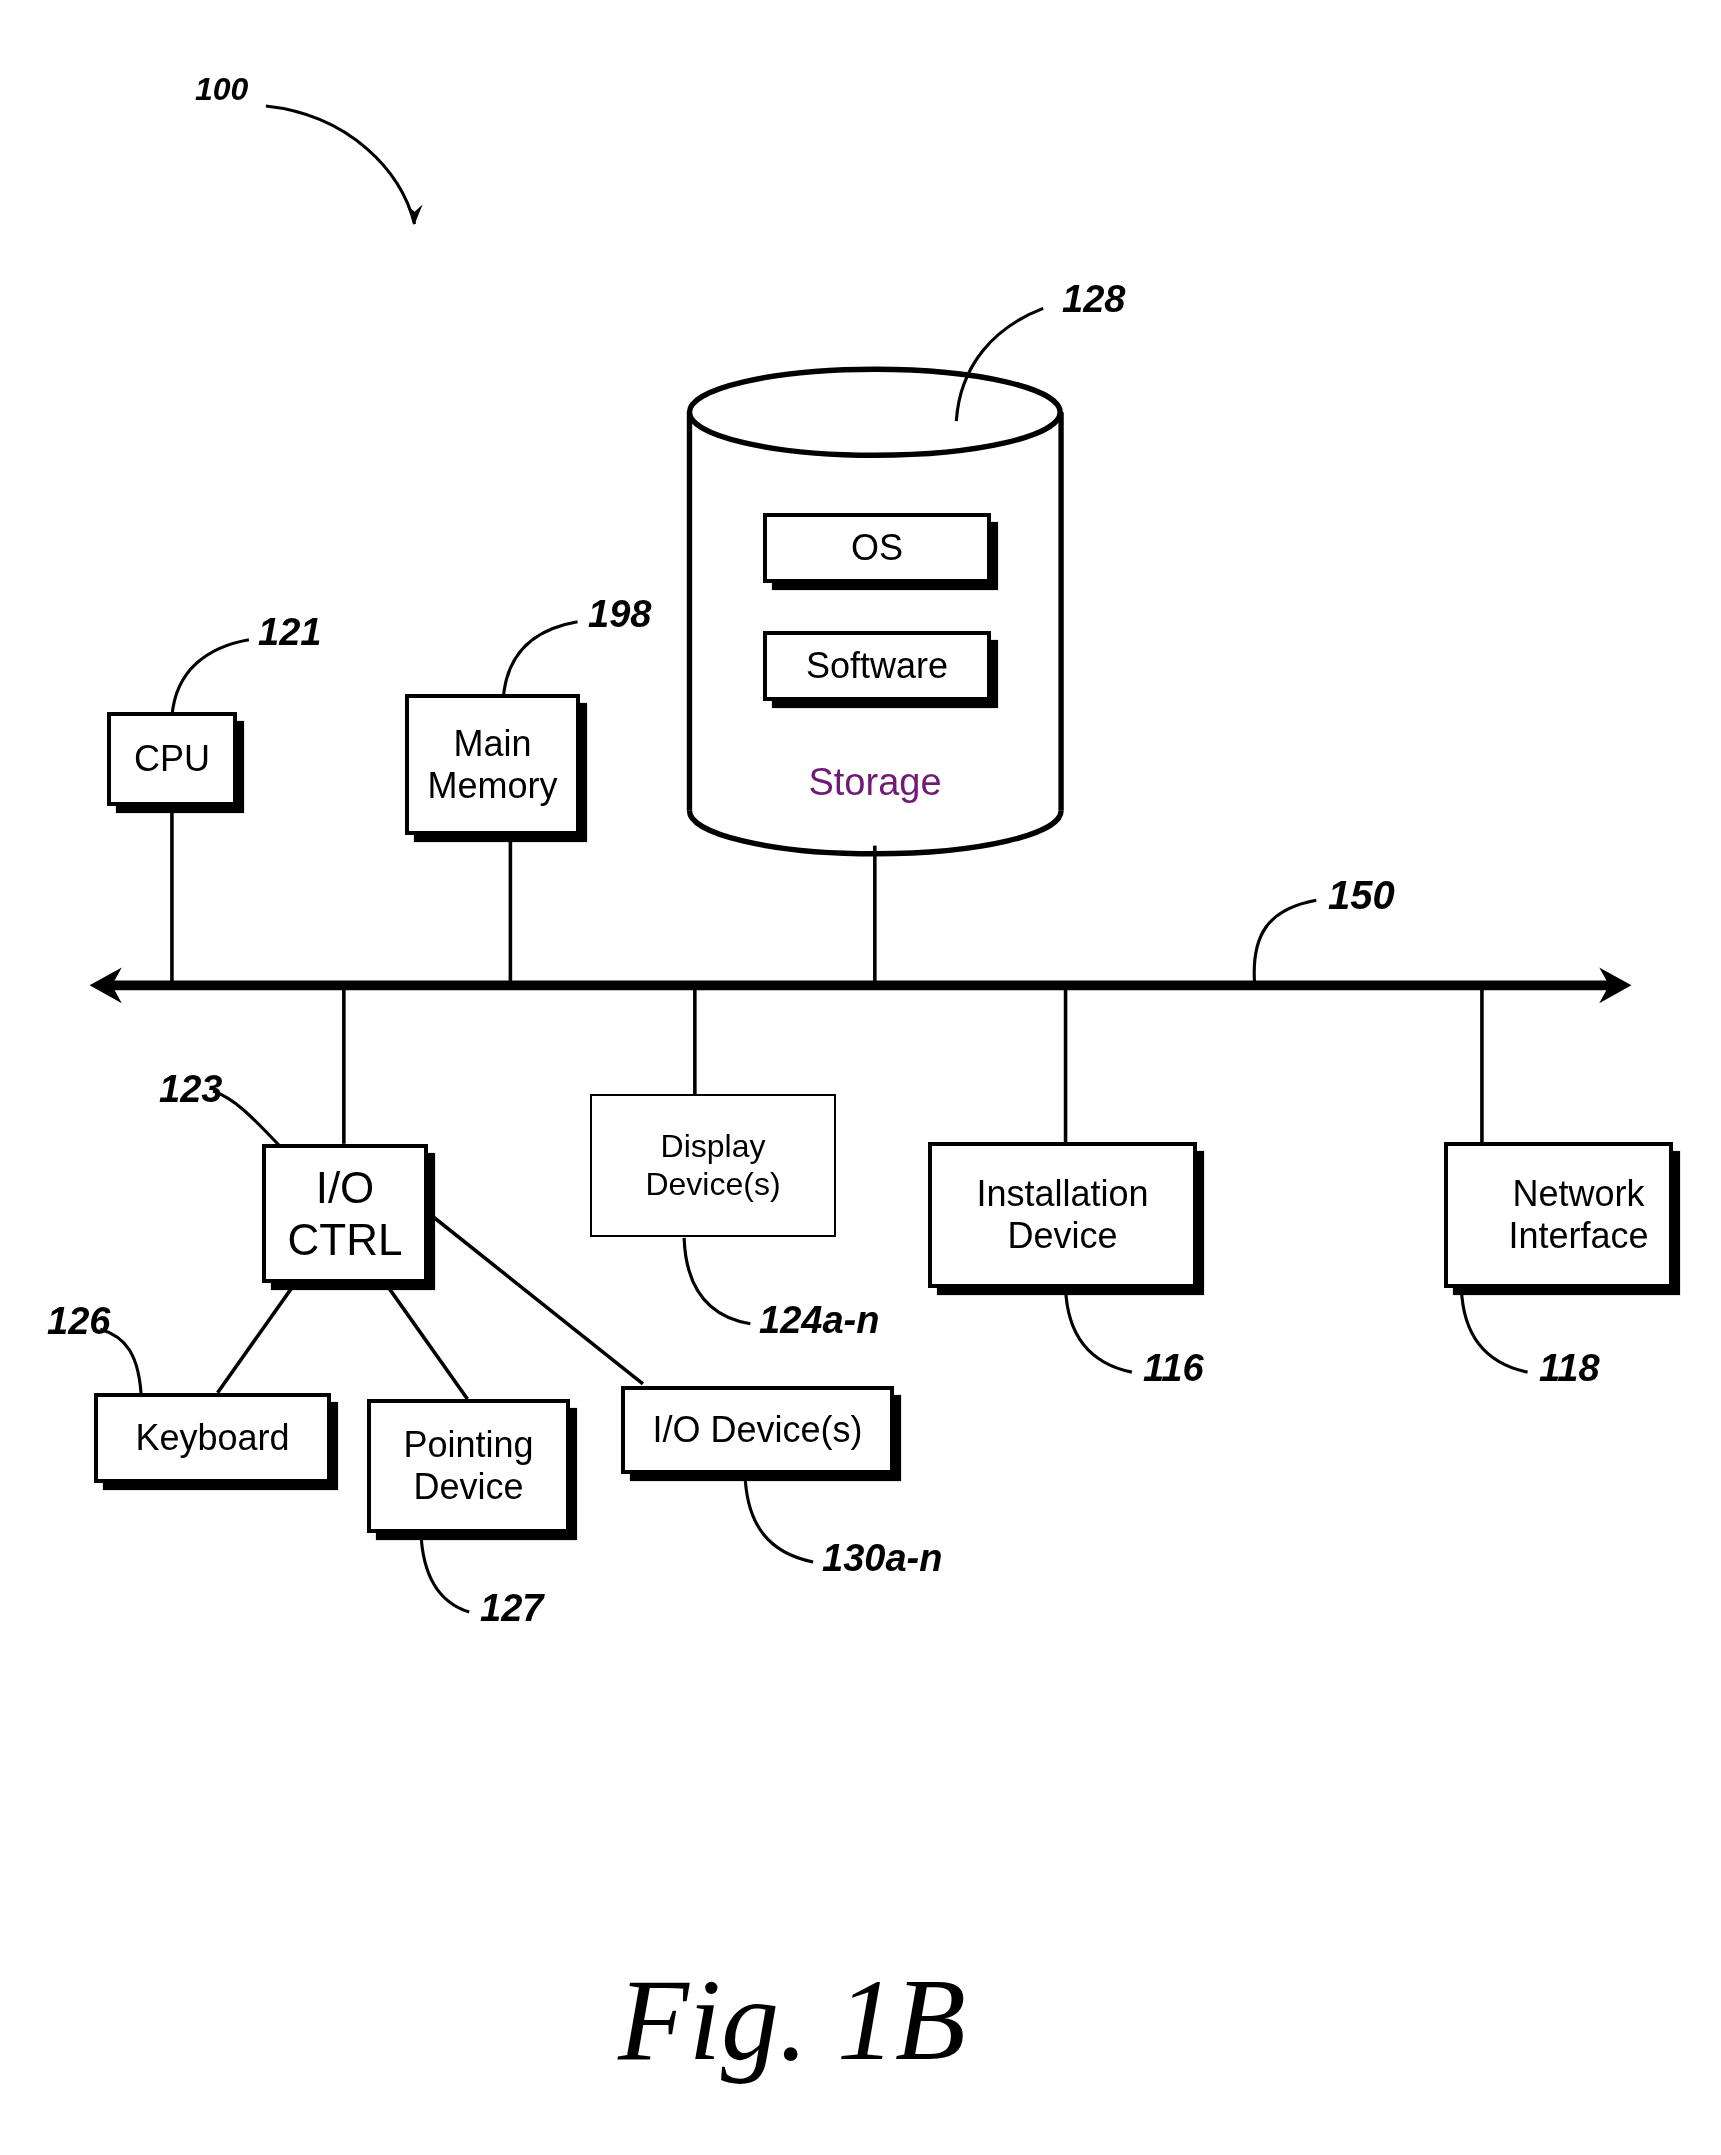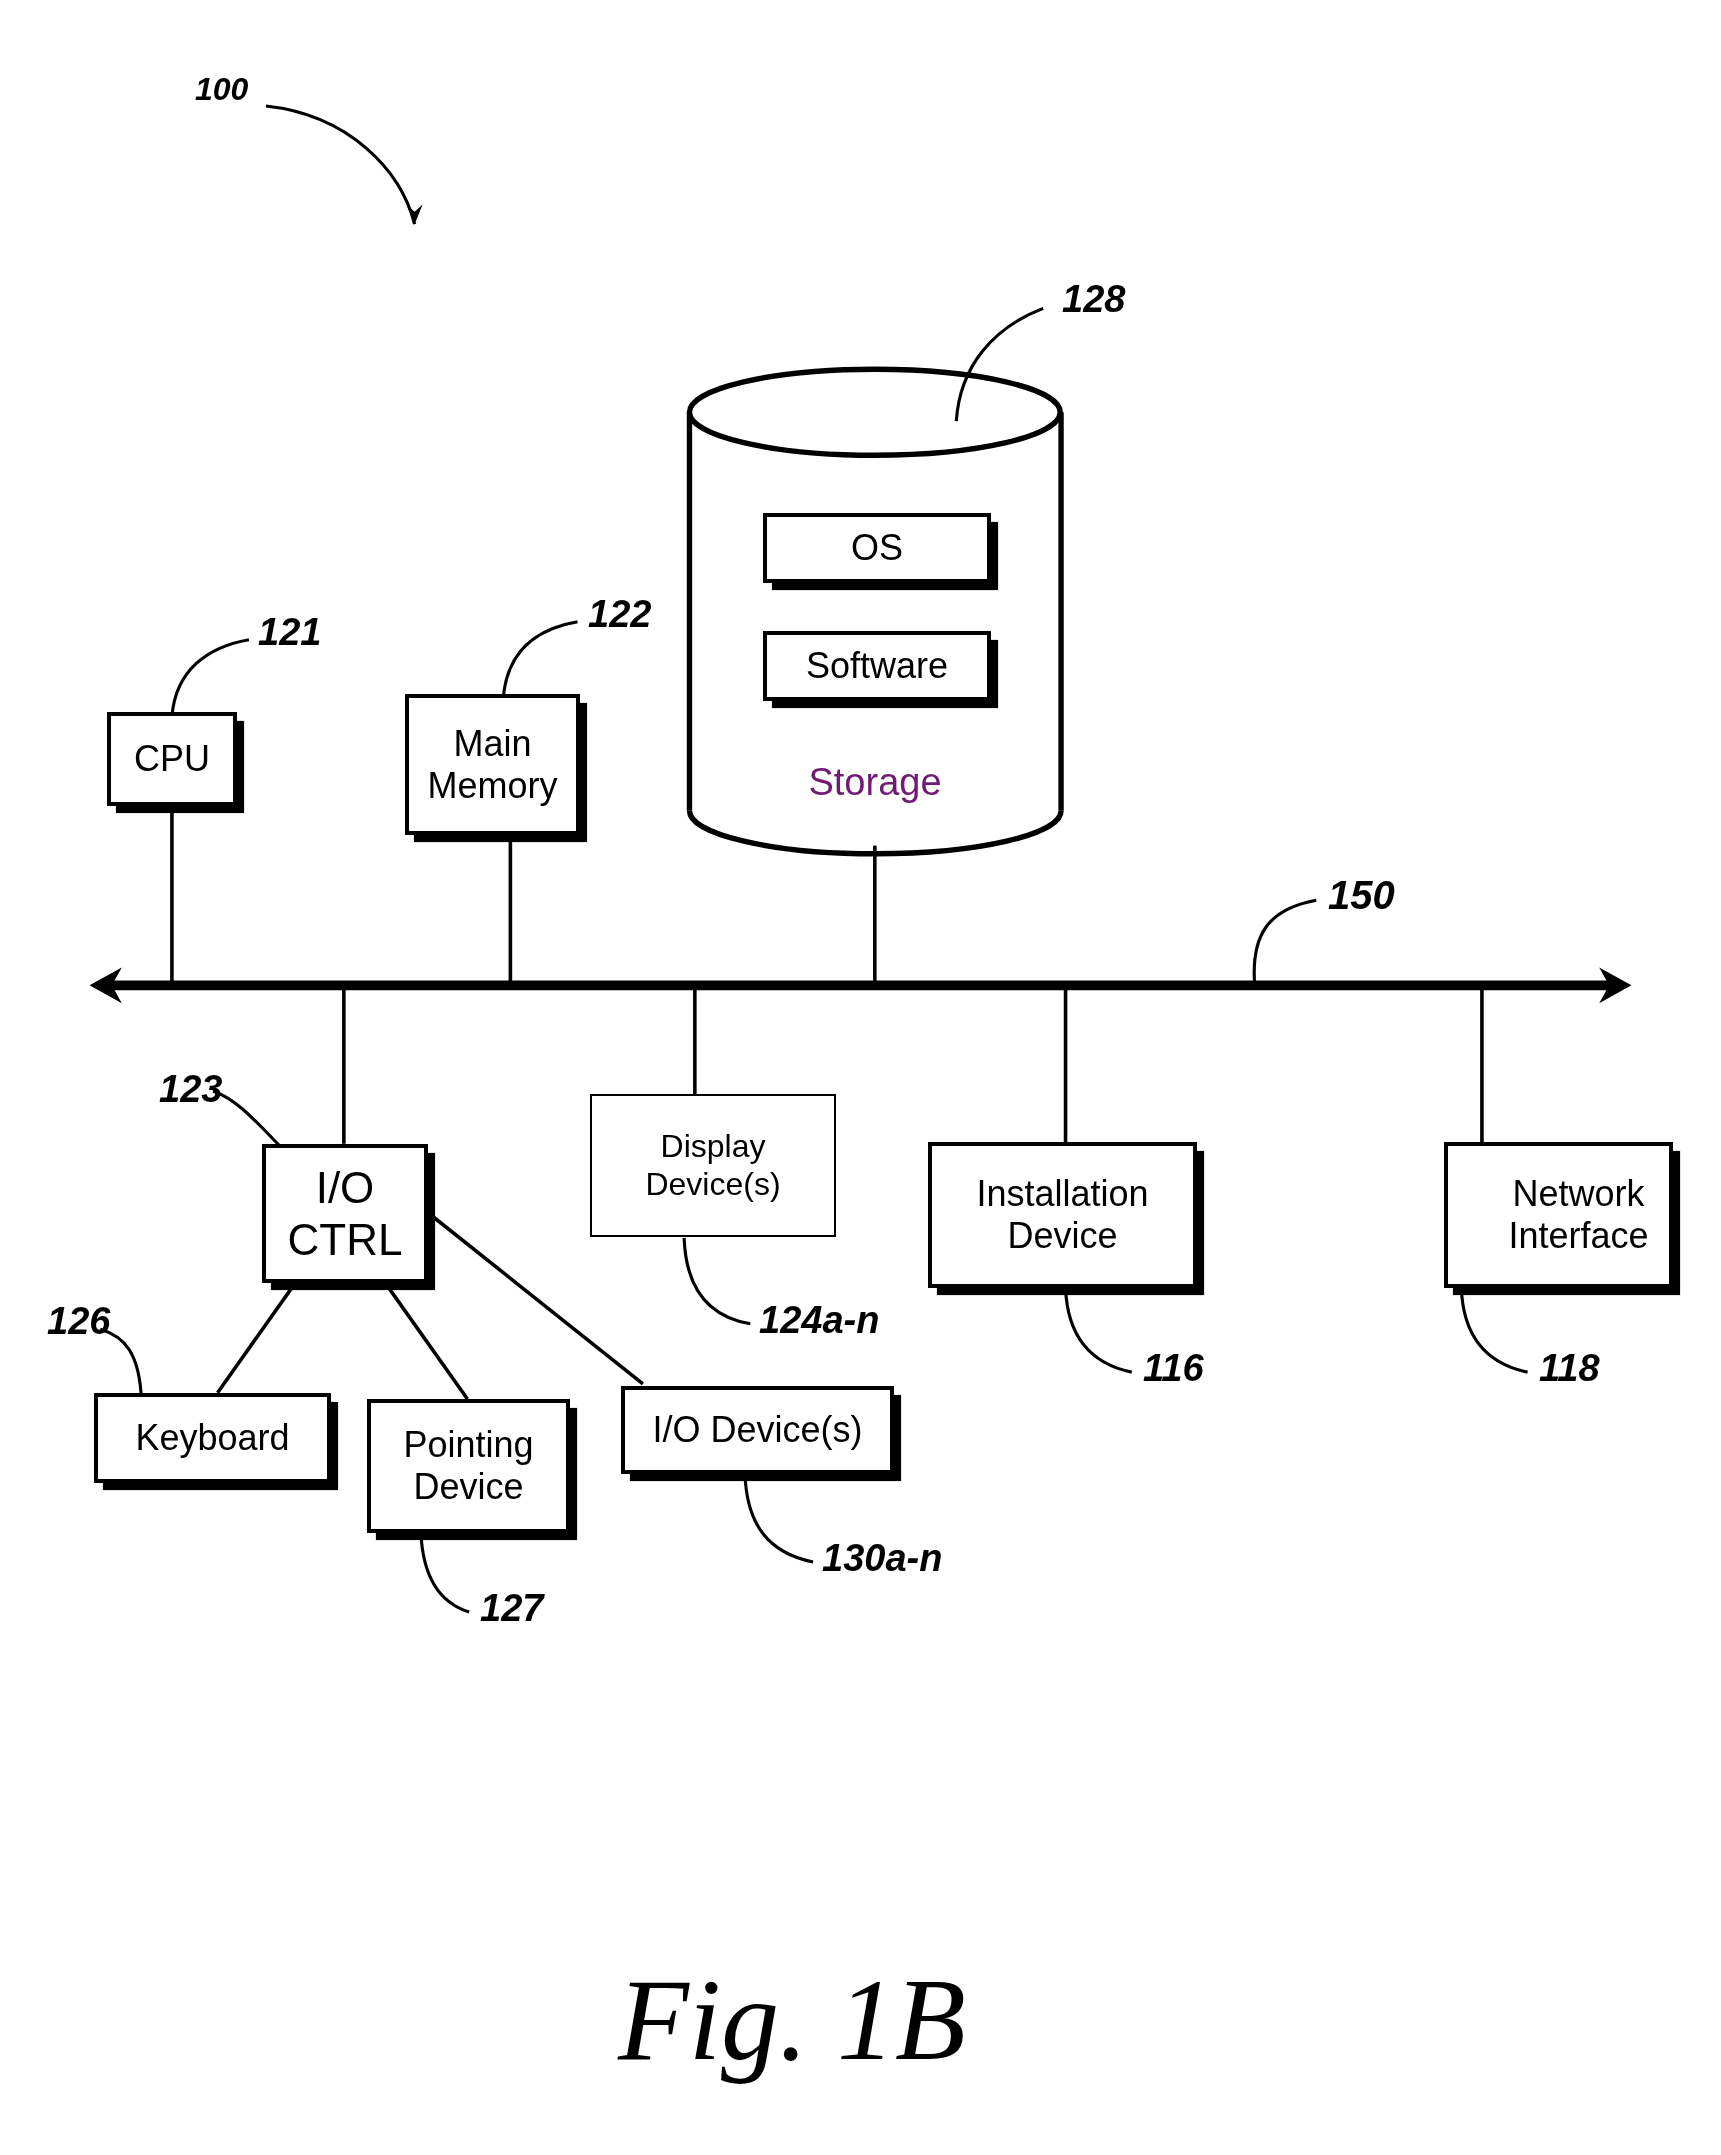--- a/index.html
+++ b/index.html
@@ -132,21 +132,21 @@
     <path d="M 470 1710 C 472 1762 492 1790 524 1800" fill="none" stroke="#000" stroke-width="3.5"></path>
     <path d="M 832 1646 C 834 1702 858 1734 908 1744" fill="none" stroke="#000" stroke-width="3.5"></path>
   </svg>
 
   <div class="ref" style="left:195px; top:47px; font-size:32px;margin-top:24px;">100</div>
 
   <div class="ref" style="left:1062px; top:278px; font-size:38px;">128</div>
 
   <div class="ref" style="left:258px; top:611px; font-size:38px;">121</div>
 
-  <div class="ref" style="left:588px; top:593px; font-size:38px;">122</div>
+  <div class="ref" style="left:588px; top:593px; font-size:38px;">198</div>
 
   <div class="ref" style="left:1328px; top:873px; font-size:40px;">150</div>
 
   <div class="ref" style="left:159px; top:1068px; font-size:38px;">123</div>
 
   <div class="ref" style="left:759px; top:1299px; font-size:38px;">124a-n</div>
 
   <div class="ref" style="left:1143px; top:1347px; font-size:38px;">116</div>
 
   <div class="ref" style="left:1539px; top:1347px; font-size:38px;">118</div>

